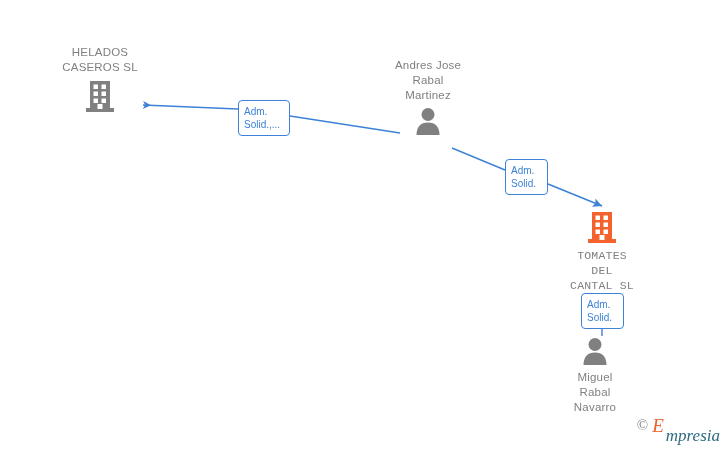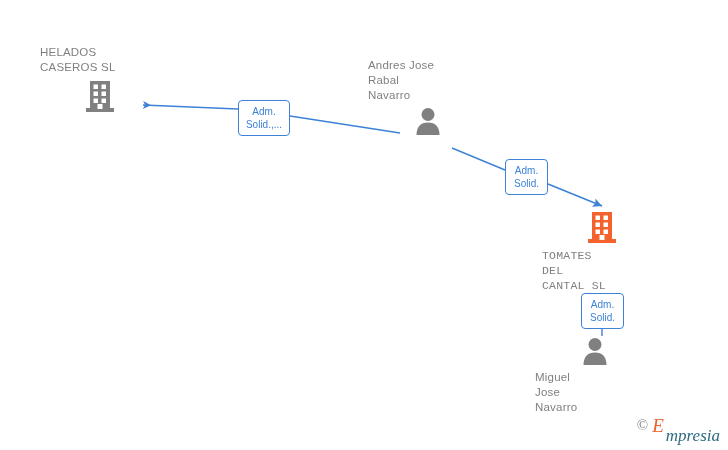--- a/index.html
+++ b/index.html
@@ -17,20 +17,21 @@
   }
   #edges {
     position: absolute;
     left: 0;
     top: 0;
     width: 728px;
     height: 450px;
   }
   .node {
     position: absolute;
+    text-align: center;
     width: 120px;
   }
   .node-label {
     font-size: 11.5px;
     line-height: 15px;
     color: #808080;
     white-space: pre-line;
     letter-spacing: 0.2px;
   }
   .icon-wrap {
@@ -40,21 +41,20 @@
   }
   .edge-label {
     position: absolute;
     box-sizing: border-box;
     border: 1px solid #3d82d6;
     border-radius: 4px;
     background: #ffffff;
     color: #3d82d6;
     font-size: 10px;
     line-height: 13px;
-    text-align: center;
     padding: 4px 5px 4px 5px;
     white-space: pre-line;
   }
   .watermark {
     position: absolute;
     right: 8px;
     bottom: 6px;
     display: flex;
     align-items: center;
     gap: 4px;
@@ -119,21 +119,21 @@
         <rect x="7.5" y="19.5" width="4.5" height="4.5" fill="#ffffff"></rect>
         <rect x="15.5" y="19.5" width="4.5" height="4.5" fill="#ffffff"></rect>
         <rect x="11.5" y="25" width="5" height="5" fill="#ffffff"></rect>
       </svg>
     </div>
   </div>
 
   <div class="node" style="left:368px; top:58px;">
     <div class="node-label">Andres Jose
 Rabal
-Navarro</div>
+Martinez</div>
     <div class="icon-wrap" style="margin-top:3px;">
       <svg width="30" height="30" viewBox="0 0 30 30">
         <circle cx="15" cy="8.5" r="6.5" fill="#808080"></circle>
         <path d="M 15 16.5 C 7.5 16.5 3.5 21 3.5 29 L 26.5 29 C 26.5 21 22.5 16.5 15 16.5 Z" fill="#808080"></path>
       </svg>
     </div>
   </div>
 
   <div class="node" style="left:542px; top:210px; width:120px;">
     <div class="icon-wrap">
@@ -155,21 +155,21 @@
   </div>
 
   <div class="node" style="left:535px; top:336px;">
     <div class="icon-wrap">
       <svg width="30" height="30" viewBox="0 0 30 30">
         <circle cx="15" cy="8.5" r="6.5" fill="#808080"></circle>
         <path d="M 15 16.5 C 7.5 16.5 3.5 21 3.5 29 L 26.5 29 C 26.5 21 22.5 16.5 15 16.5 Z" fill="#808080"></path>
       </svg>
     </div>
     <div class="node-label" style="margin-top:4px;">Miguel
-Jose
+Rabal
 Navarro</div>
   </div>
 
   <div class="edge-label" style="left:238px; top:100px; width:52px; height:36px;">Adm.
 Solid.,...</div>
 
   <div class="edge-label" style="left:505px; top:159px; width:43px; height:36px;">Adm.
 Solid.</div>
 
   <div class="edge-label" style="left:581px; top:293px; width:43px; height:36px;">Adm.

